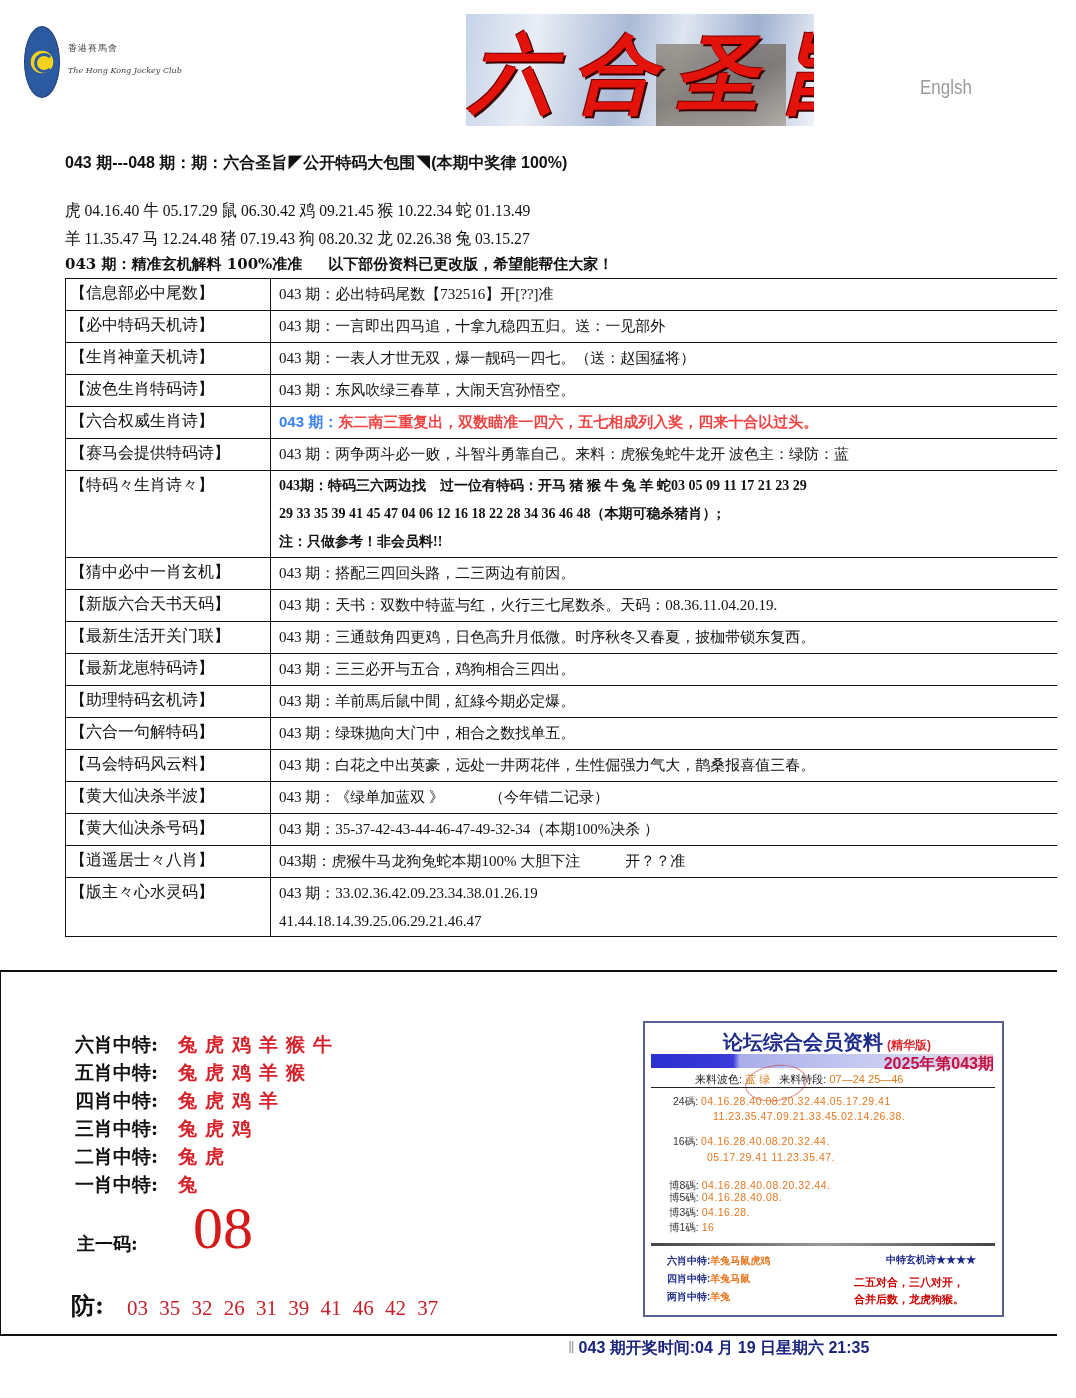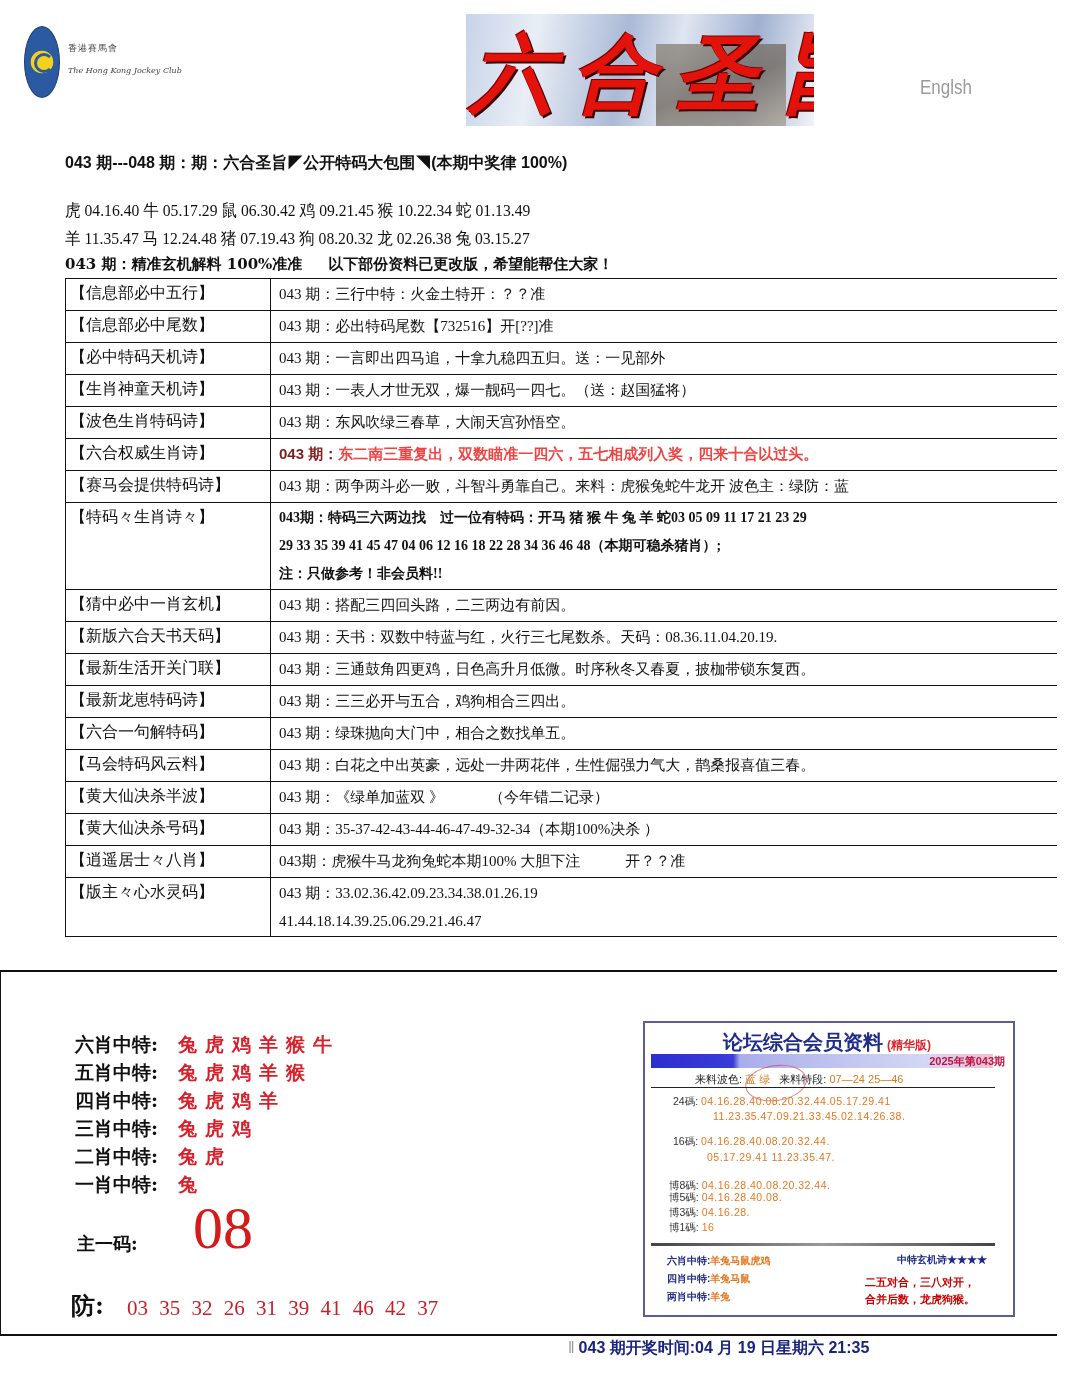--- a/index.html
+++ b/index.html
@@ -39,44 +39,44 @@
 
   
   .info-table { position:absolute; left:65px; top:278px; width:992px; border-collapse:collapse; }
   .info-table td { border-top:1.5px solid #111; border-bottom:1.5px solid #111; padding:0 8px; height:27px;
                    font-size:15px; vertical-align:middle; white-space:nowrap; }
   .info-table td.lbl { width:192px; border-left:1.5px solid #111; border-right:1.5px solid #111;
                    font-size:16px; padding-left:4px; vertical-align:top; padding-top:4px; }
   .info-table td.val { font-family:"Liberation Serif",serif; }
   .info-table tr.multi td.val { line-height:28px; padding-top:1px; padding-bottom:1px; }
   .info-table .orange { color:#ef4444; font-weight:bold; }
-  .info-table .redq { color:#7f1d1d; font-weight:bold; font-family:"Liberation Sans",sans-serif; }
+  .info-table .redq { color:#3b82f6; font-weight:bold; font-family:"Liberation Sans",sans-serif; }
   .info-table .bold-sans { font-family:"Liberation Sans",sans-serif; font-weight:bold; font-size:14px; }
 
   
   .bottom-box { position:absolute; left:0; top:970px; width:1056px; height:362px;
                 border-top:2px solid #111; border-bottom:2px solid #111; border-left:1.5px solid #111; }
   .six-title { position:absolute; left:64px; top:33px; font-size:18px; font-weight:bold; white-space:nowrap; }
   .six-row { position:absolute; left:74px; font-size:19px; font-weight:bold; white-space:nowrap; }
   .six-row .pick { color:#d8202a; letter-spacing:8px; margin-left:20px; }
   .main-label { position:absolute; left:76px; top:260px; font-size:18px; font-weight:bold; }
   .main-num { position:absolute; left:192px; top:222px; font-family:"Liberation Serif",serif;
               font-size:60px; color:#d61a1a; }
   .guard-label { position:absolute; left:70px; top:318px; font-size:24px; font-weight:bold; }
   .guard-nums { position:absolute; left:126px; top:324px; font-family:"Liberation Serif",serif;
               font-size:21px; color:#c8202a; word-spacing:6px; white-space:nowrap; }
 
   
   .forum { position:absolute; left:643px; top:1021px; width:357px; height:292px;
-           border:2px solid #5b5f8f; background:#fff; font-family:"Liberation Sans",sans-serif;padding-left:11px; }
+           border:2px solid #5b5f8f; background:#fff; font-family:"Liberation Sans",sans-serif; }
   .forum-title { position:absolute; left:78px; top:6px; font-size:20px; font-weight:bold; color:#1e2b8a; white-space:nowrap; }
   .forum-title .ed { font-size:12px; color:#d9262b; margin-left:4px; }
   .forum-bar { position:absolute; left:6px; top:31px; width:342px; height:14px;
                background:linear-gradient(90deg,#2b2fd0 0%,#3a3bd8 24%,#a9aeea 26%,#d4d6f4 80%,#f0c0d0 100%); }
-  .forum-period { position:absolute; right:8px; top:31px; font-size:11px; font-weight:bold; color:#c11245; }
+  .forum-period { position:absolute; right:8px; top:31px; font-size:16px; font-weight:bold; color:#c11245; }
   .forum-meta { position:absolute; left:50px; top:49px; font-size:11px; color:#222; white-space:nowrap; }
   .forum-meta .o { color:#e07a17; }
   .forum-rule { position:absolute; left:6px; top:64px; width:344px; height:1px; background:#222; }
   .forum-line { position:absolute; font-size:10.5px; white-space:nowrap; color:#333; }
   .forum-line .o { color:#e8761f; letter-spacing:0.5px; }
   .forum-rule2 { position:absolute; left:6px; top:220px; width:344px; height:3px;
                  background:linear-gradient(90deg,#444,#999 50%,#444); }
   .forum-foot { position:absolute; font-size:10px; white-space:nowrap; color:#1e2b8a; font-weight:bold; }
   .forum-foot .o { color:#e8761f; }
   .forum-poem-title { position:absolute; right:26px; top:230px; font-size:10px; font-weight:bold; color:#1e2b8a; }
@@ -106,24 +106,20 @@
 <div class="headline">043 期---048 期：期：六合圣旨◤公开特码大包围◥(本期中奖律 100%)</div>
 <div class="zodiac-line l1">虎 04.16.40 牛 05.17.29 鼠 06.30.42 鸡 09.21.45 猴 10.22.34 蛇 01.13.49</div>
 <div class="zodiac-line l2">羊 11.35.47 马 12.24.48 猪 07.19.43 狗 08.20.32 龙 02.26.38 兔 03.15.27</div>
 <div class="subhead">
   <span>043 期：精准玄机解料 100%准准</span><span>以下部份资料已更改版，希望能帮住大家！</span>
 </div>
 
 <table class="info-table">
   <tbody>
     <tr>
-        <td class="lbl">【信息部必中五行】</td>
-        <td class="val">043 期：三行中特：火金土特开：？？准</td>
-      </tr>
-    <tr>
         <td class="lbl">【信息部必中尾数】</td>
         <td class="val">043 期：必出特码尾数【732516】开[??]准</td>
       </tr>
     <tr>
         <td class="lbl">【必中特码天机诗】</td>
         <td class="val">043 期：一言即出四马追，十拿九稳四五归。送：一见部外</td>
       </tr>
     <tr>
         <td class="lbl">【生肖神童天机诗】</td>
         <td class="val">043 期：一表人才世无双，爆一靓码一四七。（送：赵国猛将）</td>
@@ -156,20 +152,24 @@
         <td class="lbl">【新版六合天书天码】</td>
         <td class="val">043 期：天书：双数中特蓝与红，火行三七尾数杀。天码：08.36.11.04.20.19.</td>
       </tr>
     <tr>
         <td class="lbl">【最新生活开关门联】</td>
         <td class="val">043 期：三通鼓角四更鸡，日色高升月低微。时序秋冬又春夏，披枷带锁东复西。</td>
       </tr>
     <tr>
         <td class="lbl">【最新龙崽特码诗】</td>
         <td class="val">043 期：三三必开与五合，鸡狗相合三四出。</td>
+      </tr>
+    <tr>
+        <td class="lbl">【助理特码玄机诗】</td>
+        <td class="val">043 期：羊前馬后鼠中間，紅綠今期必定爆。</td>
       </tr>
     <tr>
         <td class="lbl">【六合一句解特码】</td>
         <td class="val">043 期：绿珠抛向大门中，相合之数找单五。</td>
       </tr>
     <tr>
         <td class="lbl">【马会特码风云料】</td>
         <td class="val">043 期：白花之中出英豪，远处一井两花伴，生性倔强力气大，鹊桑报喜值三春。</td>
       </tr>
     <tr>

